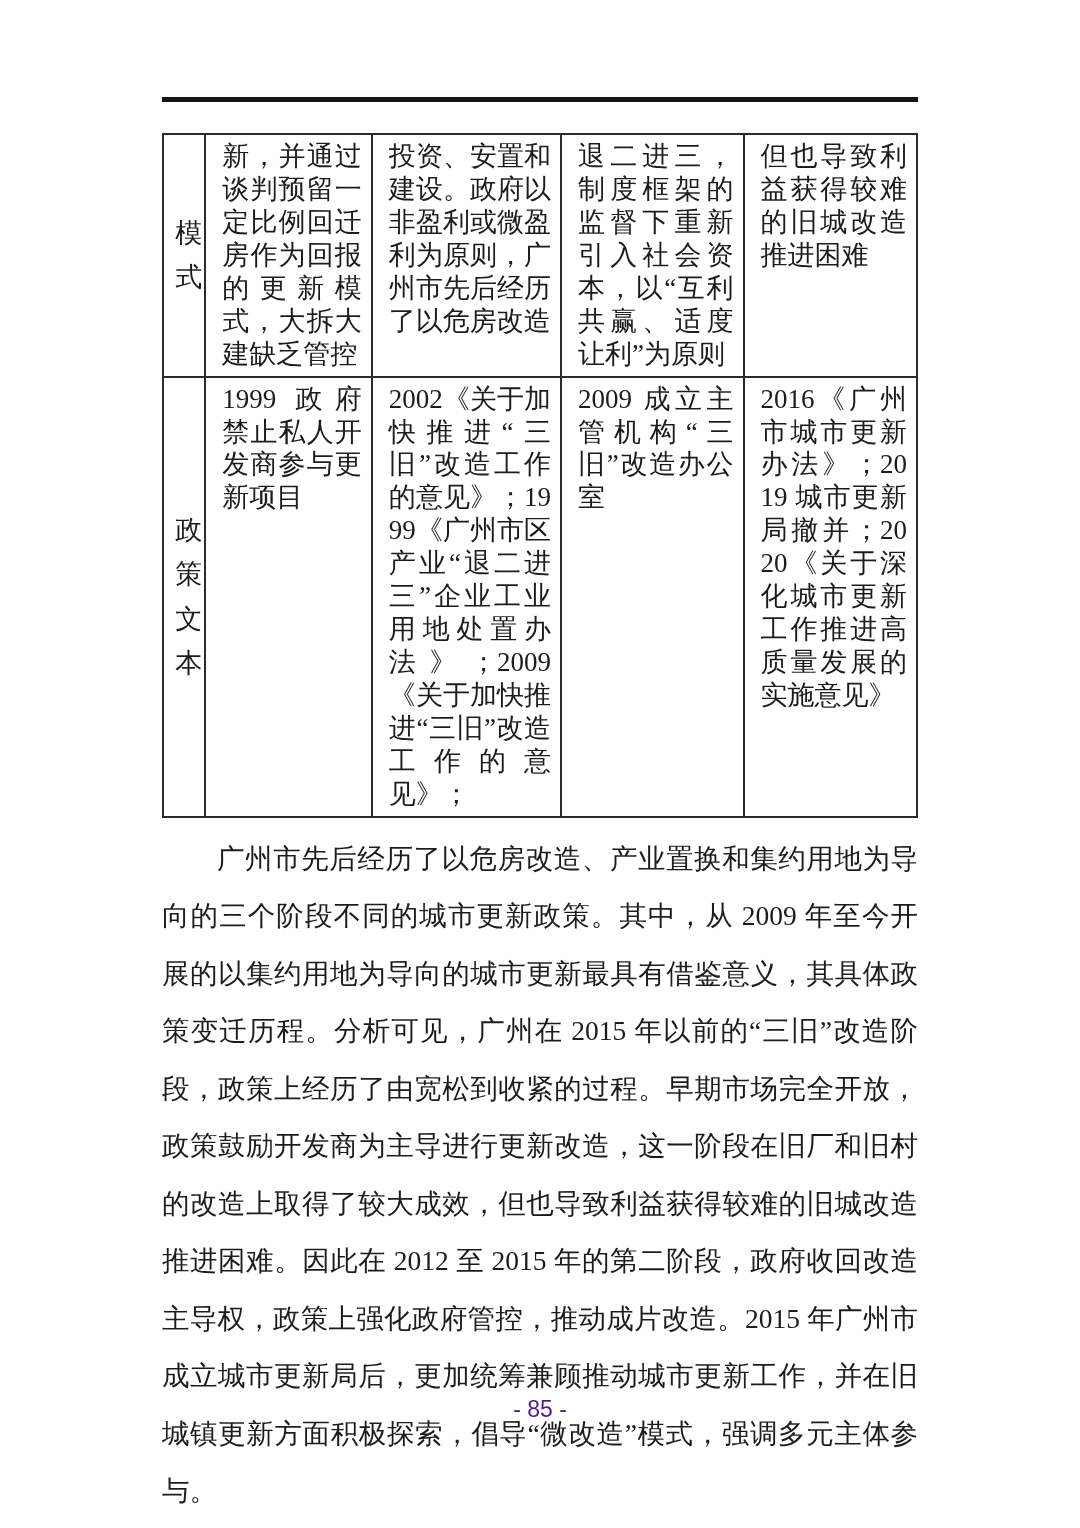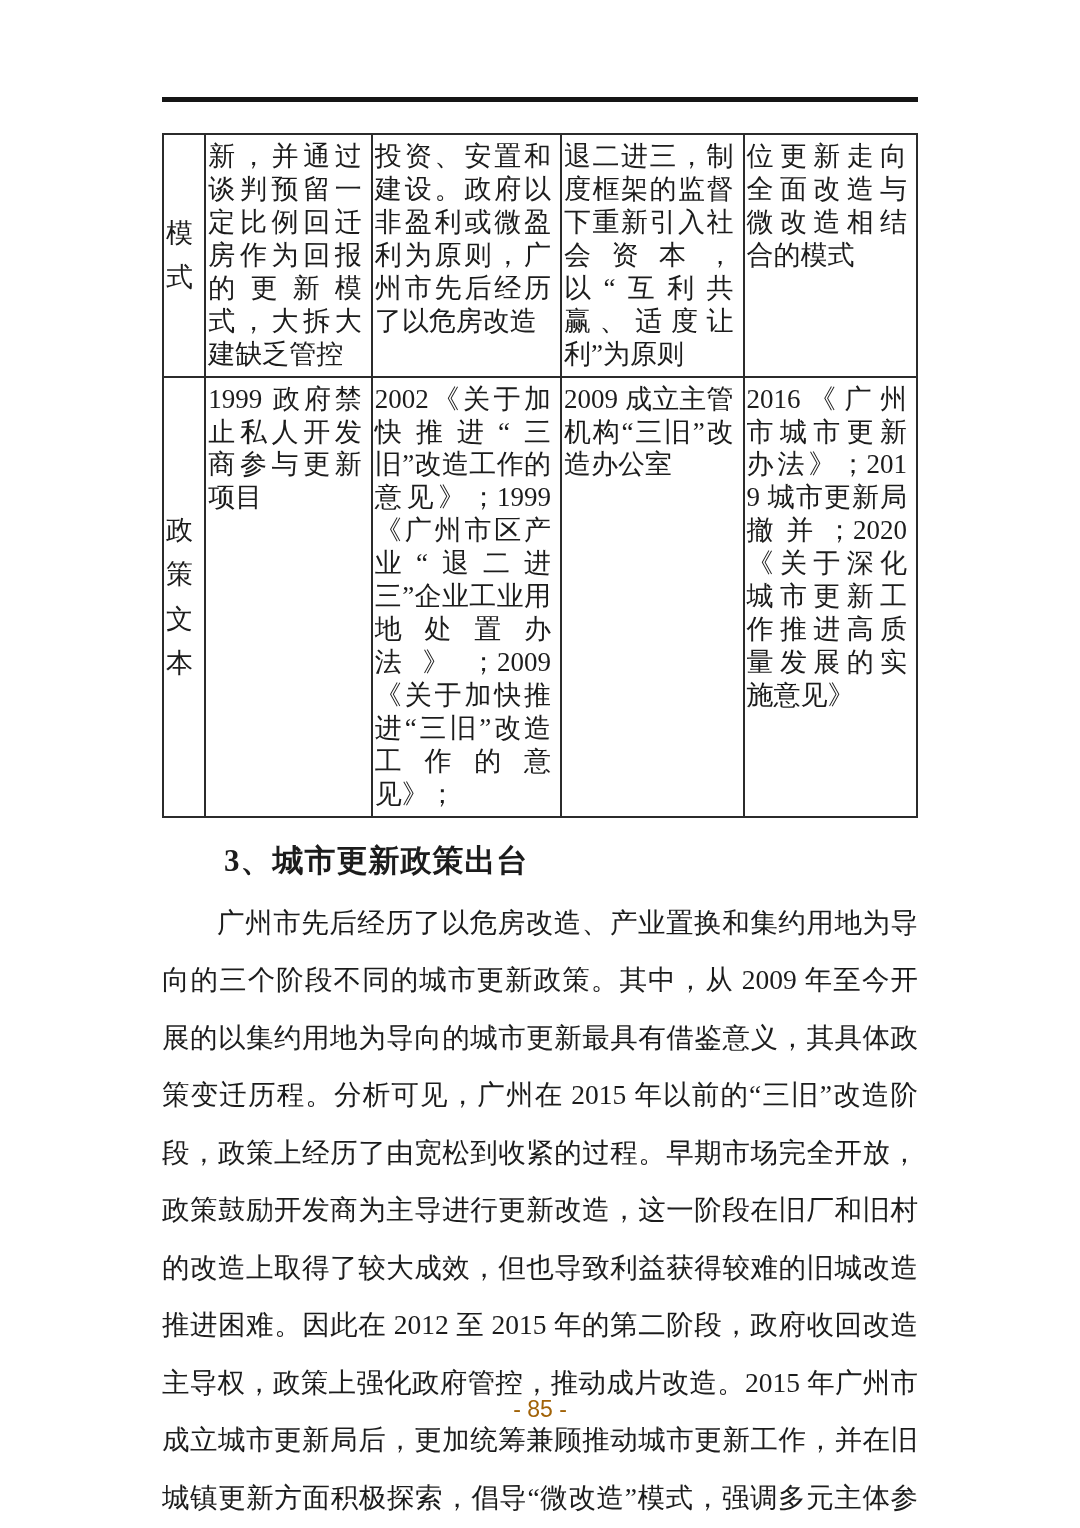--- a/index.html
+++ b/index.html
@@ -26,35 +26,35 @@
   }
   table {
     border-collapse: collapse;
     width: 100%;
     table-layout: fixed;
   }
   td {
     border: 2px solid #2b2b2b;
     font-size: 27px;
     line-height: 1.22;
-    padding: 5px 9px 5px 2px;
+    padding: 5px 9px 5px 16px;
     vertical-align: top;
     text-align: justify;
     text-justify: inter-ideograph;
     word-break: break-all;
     overflow: hidden;
   }
   .t1 {
     margin-top: 31px;
   }
   .t1 .row-mode { height: 197px; }
   .t1 .row-policy { height: 318px; }
   .t1 td.label {
     vertical-align: middle;
-    text-align: left;
+    text-align: right;
     padding: 4px 2px;
     line-height: 1.65;
     margin-left: 24px;
   }
   .section-heading {
     font-size: 31px;
     font-weight: bold;
     margin: 22px 0 0 0;
     padding-left: 62px;
     letter-spacing: 1px;
@@ -68,21 +68,21 @@
     text-indent: 2em;
     word-break: break-all;
   }
   .page-number {
     position: absolute;
     left: 0;
     width: 1080px;
     top: 1396px;
     text-align: center;
     font-size: 23px;
-    color: #a16207;
+    color: #4c1d95;
     font-family: "Liberation Sans", sans-serif;
   }
 </style>
 </head>
 <body>
 
 <div class="content">
 
   <div class="top-rule"></div>
 
@@ -93,31 +93,30 @@
       <col style="width:25.1%">
       <col style="width:24.2%">
       <col style="width:23.0%">
     </colgroup>
     <tbody>
         <tr class="row-mode">
       <td class="label">模式</td>
       <td>新，并通过谈判预留一定比例回迁房作为回报的更新模式，大拆大建缺乏管控</td>
       <td>投资、安置和建设。政府以非盈利或微盈利为原则，广州市先后经历了以危房改造</td>
       <td>退二进三，制度框架的监督下重新引入社会资本，以“互利共赢、适度让利”为原则</td>
-      <td>位更新走向全面改造与微改造相结合的模式</td>
+      <td>但也导致利益获得较难的旧城改造推进困难</td>
     </tr>
     <tr class="row-policy">
       <td class="label">政策文本</td>
       <td>1999 政府禁止私人开发商参与更新项目</td>
       <td>2002《关于加快推进“三旧”改造工作的意见》；1999《广州市区产业“退二进三”企业工业用地处置办法》；2009《关于加快推进“三旧”改造工作的意见》；</td>
       <td>2009 成立主管机构“三旧”改造办公室</td>
       <td>2016《广州市城市更新办法》；2019 城市更新局撤并；2020《关于深化城市更新工作推进高质量发展的实施意见》</td>
     </tr>
   </tbody>
     </table>
 
-  <h3 class="section-heading">3、城市更新政策出台</h3>
 
   <p class="body-paragraph">广州市先后经历了以危房改造、产业置换和集约用地为导向的三个阶段不同的城市更新政策。其中，从 2009 年至今开展的以集约用地为导向的城市更新最具有借鉴意义，其具体政策变迁历程。分析可见，广州在 2015 年以前的“三旧”改造阶段，政策上经历了由宽松到收紧的过程。早期市场完全开放，政策鼓励开发商为主导进行更新改造，这一阶段在旧厂和旧村的改造上取得了较大成效，但也导致利益获得较难的旧城改造推进困难。因此在 2012 至 2015 年的第二阶段，政府收回改造主导权，政策上强化政府管控，推动成片改造。2015 年广州市成立城市更新局后，更加统筹兼顾推动城市更新工作，并在旧城镇更新方面积极探索，倡导“微改造”模式，强调多元主体参与。</p>
 
 </div>
 
 <div class="page-number">- 85 -</div>
 
 </body></html>

